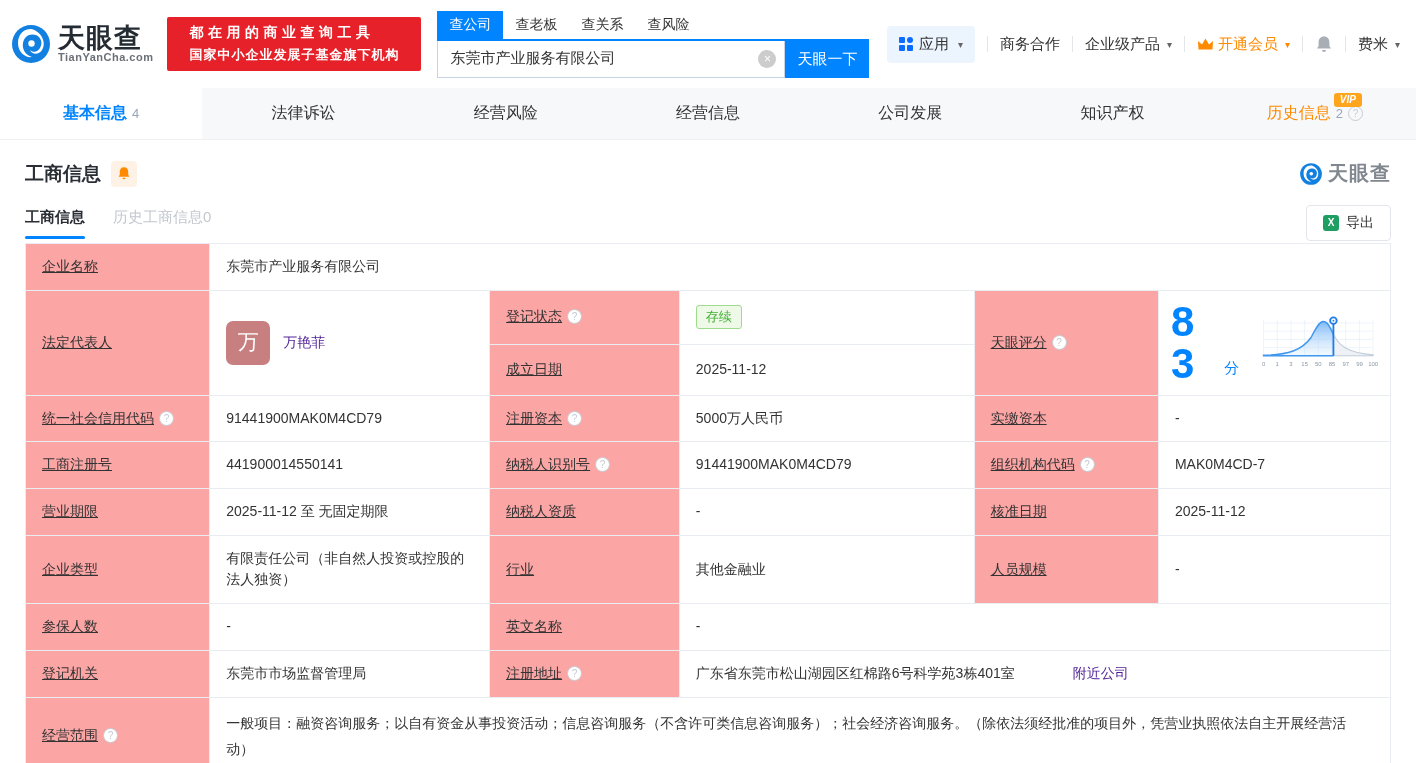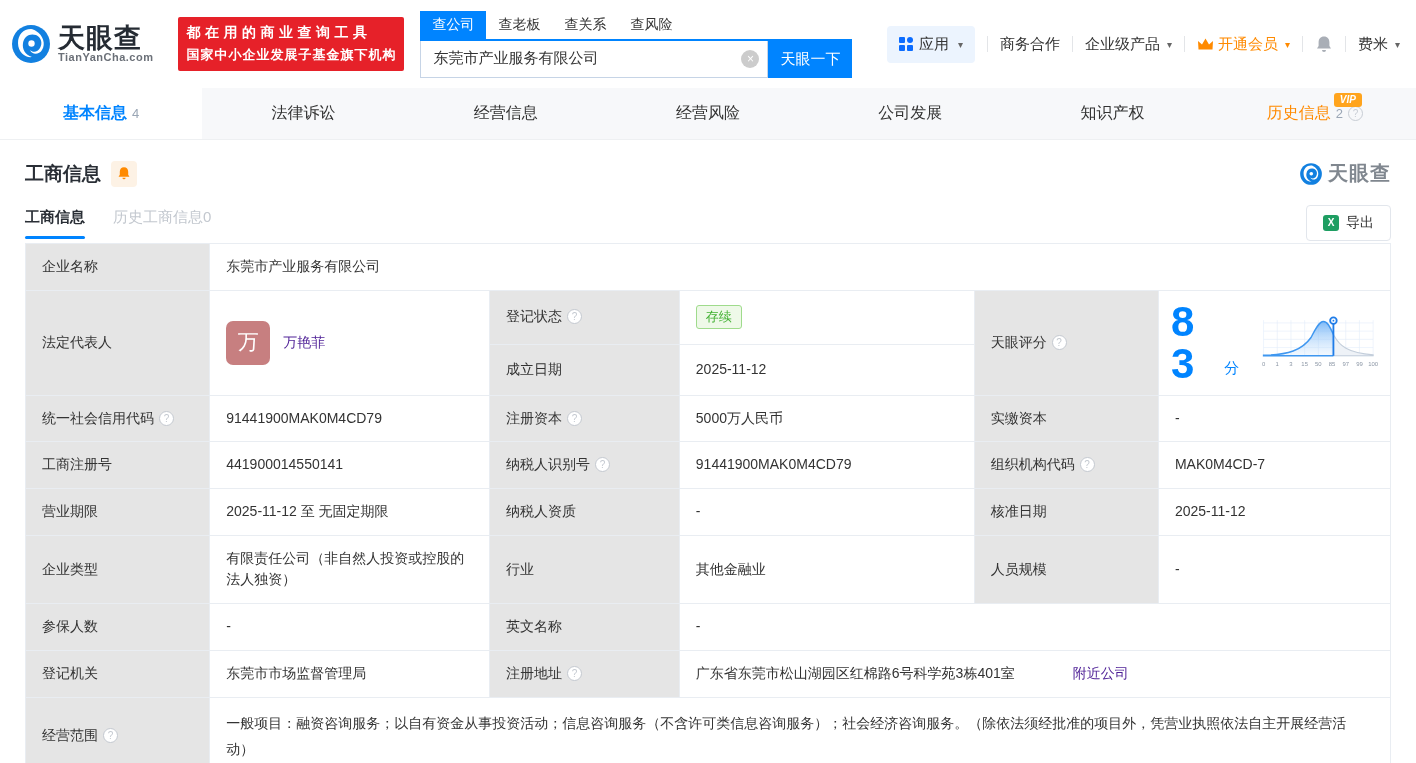--- a/index.html
+++ b/index.html
@@ -5,21 +5,21 @@
   * { margin:0; padding:0; box-sizing:border-box; }
   html,body { width:1416px; height:763px; overflow:hidden; background:#fff;
     font-family:"Liberation Sans","DejaVu Sans",sans-serif; color:#333; }
 
   
   .header { height:88px; display:flex; align-items:center; padding:0 16px 0 10px; background:#fff; }
   .logo { display:flex; align-items:center; gap:6px; }
   .logo-text { display:flex; flex-direction:column; line-height:1; }
   .logo-brand { font-size:27px; font-weight:bold; color:#252b33; letter-spacing:1px; }
   .logo-domain { font-size:11px; font-weight:bold; color:#6b7078; margin-top:0; letter-spacing:.5px; }
-  .slogan { background:#e62129; color:#fff; margin-left:25px; padding:7px 8px; border-radius:2px;
+  .slogan { background:#e62129; color:#fff; margin-left:14px; padding:7px 22px; border-radius:2px;
     display:flex; flex-direction:column; gap:4px; }
   .slogan-l1 { font-size:14px; font-weight:bold; letter-spacing:4.5px; white-space:nowrap; }
   .slogan-l2 { font-size:13px; font-weight:bold; letter-spacing:1px; white-space:nowrap; }
   .search { margin-left:16px; width:432px; }
   .search-tabs { display:flex; align-items:flex-end; border-bottom:2px solid #0084ff; }
   .search-tab { font-size:14px; color:#333; padding:5px 12px; cursor:pointer; }
   .search-tab.active { background:#0084ff; color:#fff; }
   .search-row { display:flex; height:37px; }
   .search-input-wrap { flex:1; position:relative; border:1px solid #c6d4e6; border-top:none; display:flex; align-items:center; }
   .search-input { border:none; outline:none; width:100%; height:100%; font-size:15px; padding:0 34px 0 12px; color:#333;
@@ -66,21 +66,21 @@
   .export-btn { margin-left:auto; display:flex; align-items:center; gap:7px; border:1px solid #e2e6ec; background:#fff;
     border-radius:4px; padding:8px 16px; font-size:14px; color:#333; cursor:pointer;
     font-family:"Liberation Sans","DejaVu Sans",sans-serif; }
   .xls-icon { width:16px; height:16px; background:#1e9e62; border-radius:3px; color:#fff; font-size:10px; font-weight:bold;
     line-height:16px; text-align:center; }
 
   
   .info-table { width:100%; border-collapse:collapse; margin-top:2px; table-layout:fixed; }
   .info-table td { border:1px solid #e9edf2; font-size:14px; padding:12px 16px; vertical-align:middle; line-height:1.55;
     word-break:break-all; }
-  .info-table td.lbl { background:#e5e5e5; color:#333; }
+  .info-table td.lbl { background:#fca5a5; color:#333;text-decoration:underline; }
   .qi { width:15px; height:15px; border:1px solid #c4c9d0; border-radius:50%; color:#c4c9d0; font-size:10px; line-height:13px;
     text-align:center; display:inline-block; margin-left:5px; vertical-align:1px; cursor:pointer; background:#fff; }
   .status-badge { display:inline-block; background:#eef9e8; border:1px solid #9fdb8c; color:#44b235; font-size:13px;
     padding:2px 9px; border-radius:3px; line-height:1.4; }
   .rep-cell { display:flex; align-items:center; gap:13px; }
   .avatar { width:44px; height:44px; background:#c77f80; border-radius:7px; color:#fff; font-size:21px;
     display:flex; align-items:center; justify-content:center; }
   .link { color:#4c1d95; cursor:pointer; text-decoration:none; }
   .score-cell { display:flex; align-items:center; gap:20px; padding:2px 0; }
   .score-num { font-size:42px; font-weight:bold; color:#0084ff; line-height:1; }
@@ -167,24 +167,24 @@
 
 <div class="navbar">
   <div class="nav-tab active">
     <span>基本信息</span>
     <span class="nav-count">4</span>
   </div>
   <div class="nav-tab">
     <span>法律诉讼</span>
   </div>
   <div class="nav-tab">
+    <span>经营风险</span>
+  </div>
+  <div class="nav-tab">
     <span>经营信息</span>
-  </div>
-  <div class="nav-tab">
-    <span>经营风险</span>
   </div>
   <div class="nav-tab">
     <span>公司发展</span>
   </div>
   <div class="nav-tab">
     <span>知识产权</span>
   </div>
   <div class="nav-tab">
     <span class="vip-badge">VIP</span>
     <span class="tab-history">历史信息</span>

